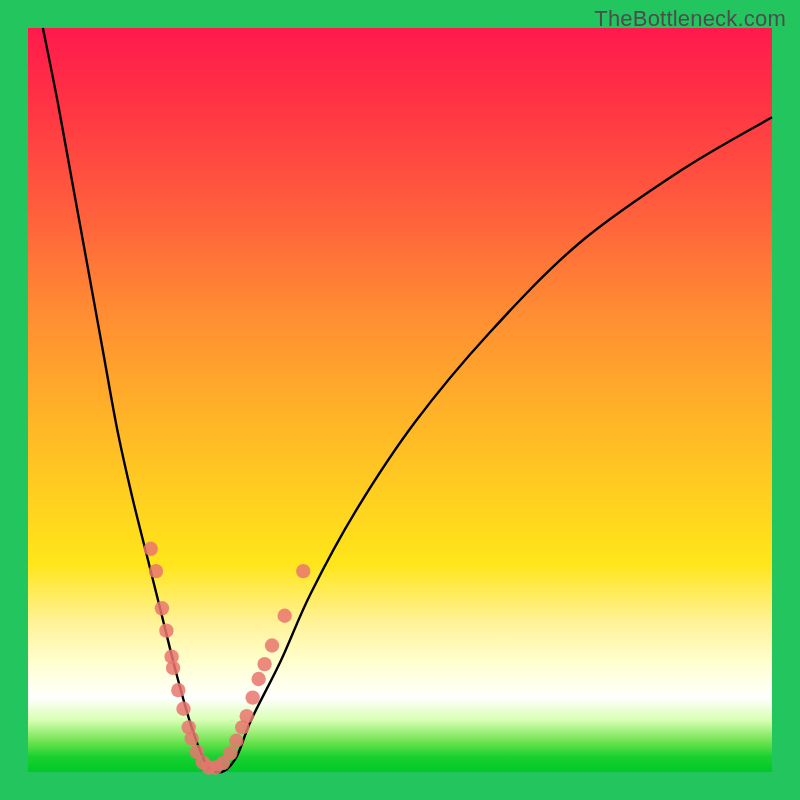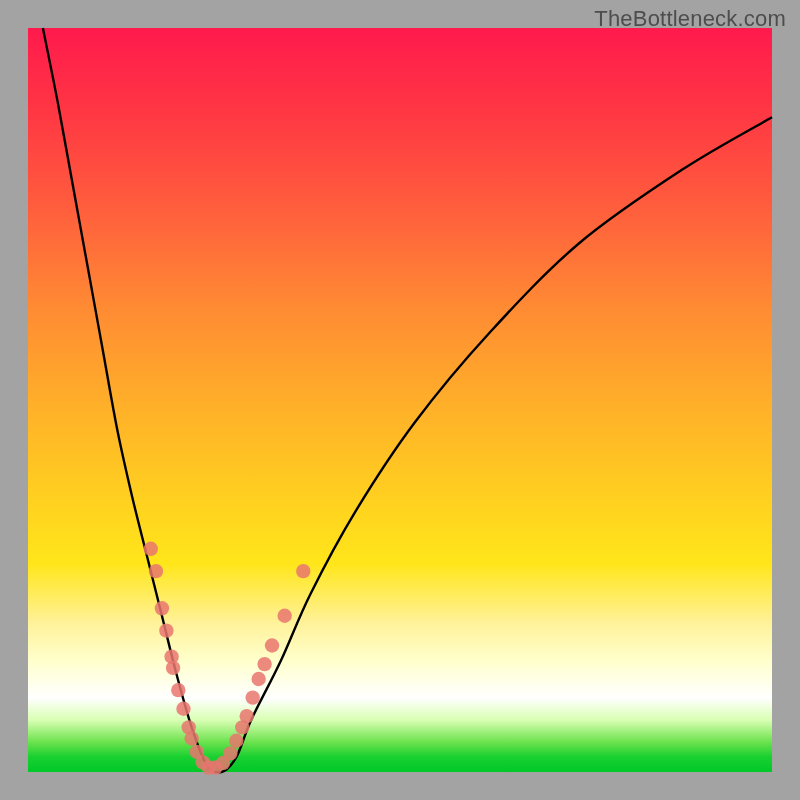--- a/index.html
+++ b/index.html
@@ -10,21 +10,21 @@
     overflow: hidden;
     background: #000;
     font-family: Arial, Helvetica, sans-serif;
   }
   .frame {
     position: absolute;
     left: 0;
     top: 0;
     width: 800px;
     height: 800px;
-    background: #a3a3a3;
+    background: #22c55e;
   }
   .plot {
     position: absolute;
     left: 28px;
     top: 28px;
     width: 744px;
     height: 744px;
     
     background: linear-gradient(
       to bottom,

